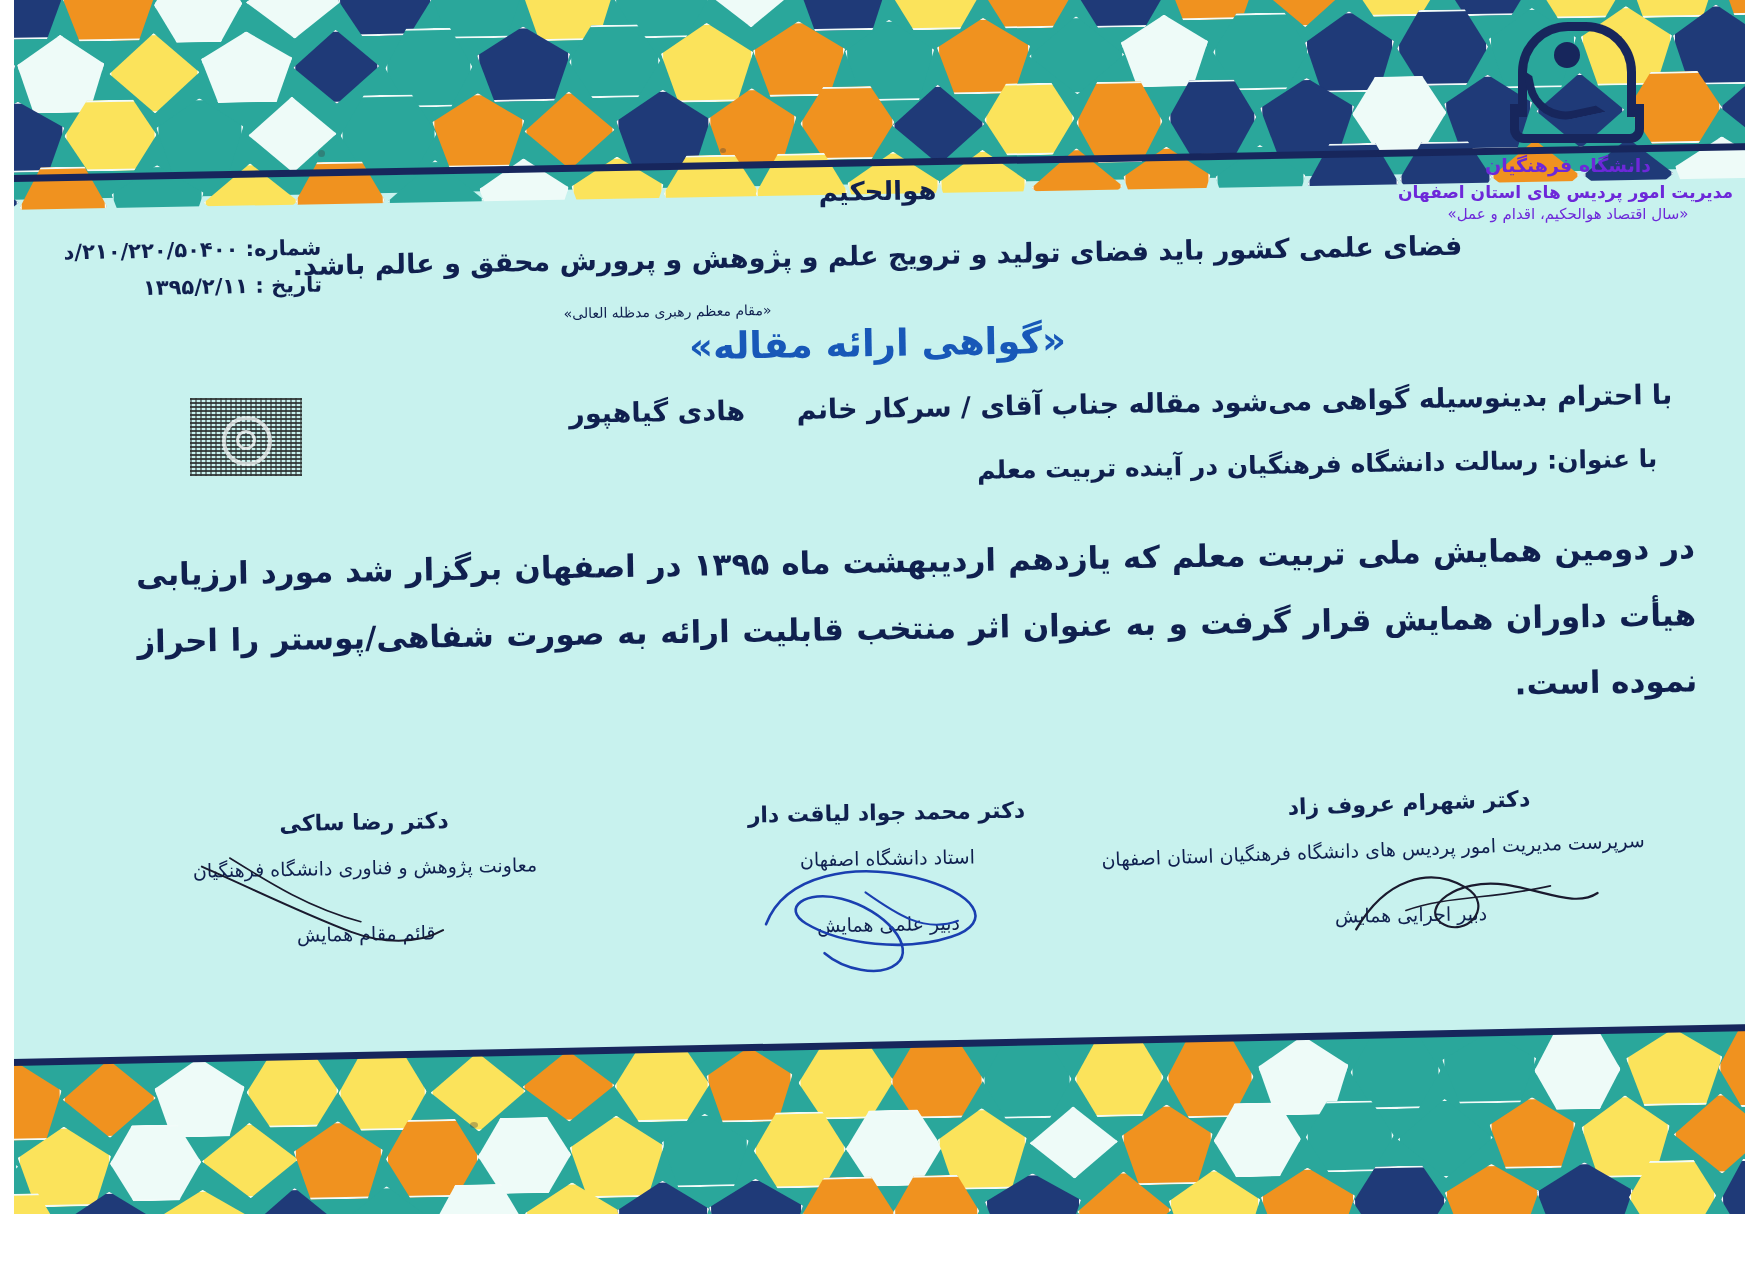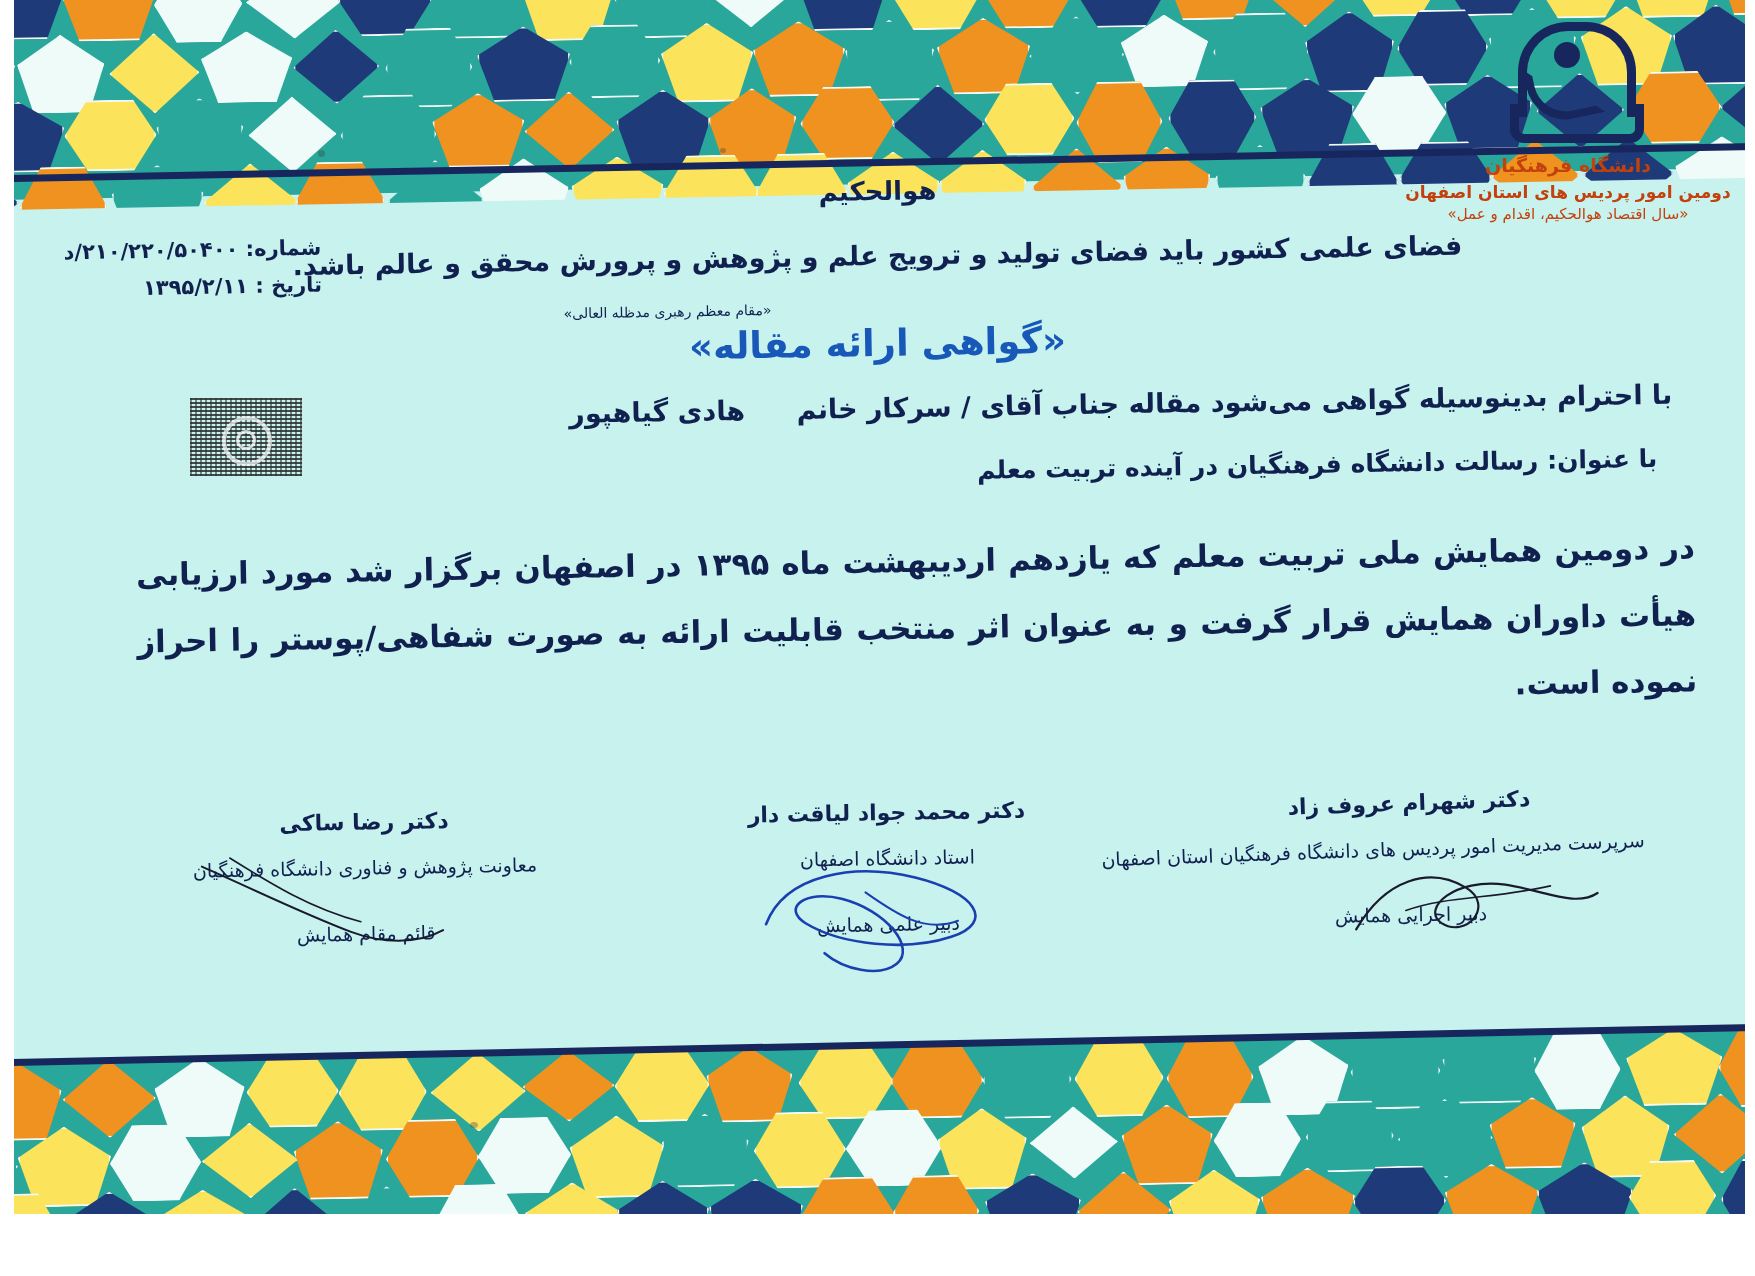--- a/index.html
+++ b/index.html
@@ -161,21 +161,21 @@
     border-right-color: transparent;
     border-radius: 0 0 0 40px;
     transform: rotate(-12deg);
   }
   .logo-caption {
     font-family: "DejaVu Sans", sans-serif;
     font-weight: bold;
     font-size: 19px;
     line-height: 1.45;
     letter-spacing: 0;
-    color: #c2410c;
+    color: #6d28d9;
     white-space: nowrap;
   }
   .logo-line2 { font-size: 17px; font-weight: bold; }
   .logo-line3 { font-size: 15px; font-weight: normal; }
 
   
   #ref-block {
     position: absolute;
     top: 232px;
     left: 64px;
@@ -544,21 +544,21 @@
   <div class="band-edge bottom"></div>
 
   <div id="logo-block">
     <div id="logo-mark">
       <div class="logo-arch"></div>
       <div class="logo-swoosh"></div>
       <div class="logo-dot"></div>
       <div class="logo-book"></div>
     </div>
     <div class="logo-caption">دانشگاه فرهنگیان</div>
-    <div class="logo-caption logo-line2">دومین امور پردیس های استان اصفهان</div>
+    <div class="logo-caption logo-line2">مدیریت امور پردیس های استان اصفهان</div>
     <div class="logo-caption logo-line3">«سال اقتصاد هوالحکیم، اقدام و عمل»</div>
   </div>
 
   <div id="ref-block">
     <div>
       <span>شماره:</span>
       <span>۲۱۰/۲۲۰/۵۰۴۰۰/د</span>
     </div>
     <div>
       <span>تاریخ :</span>

